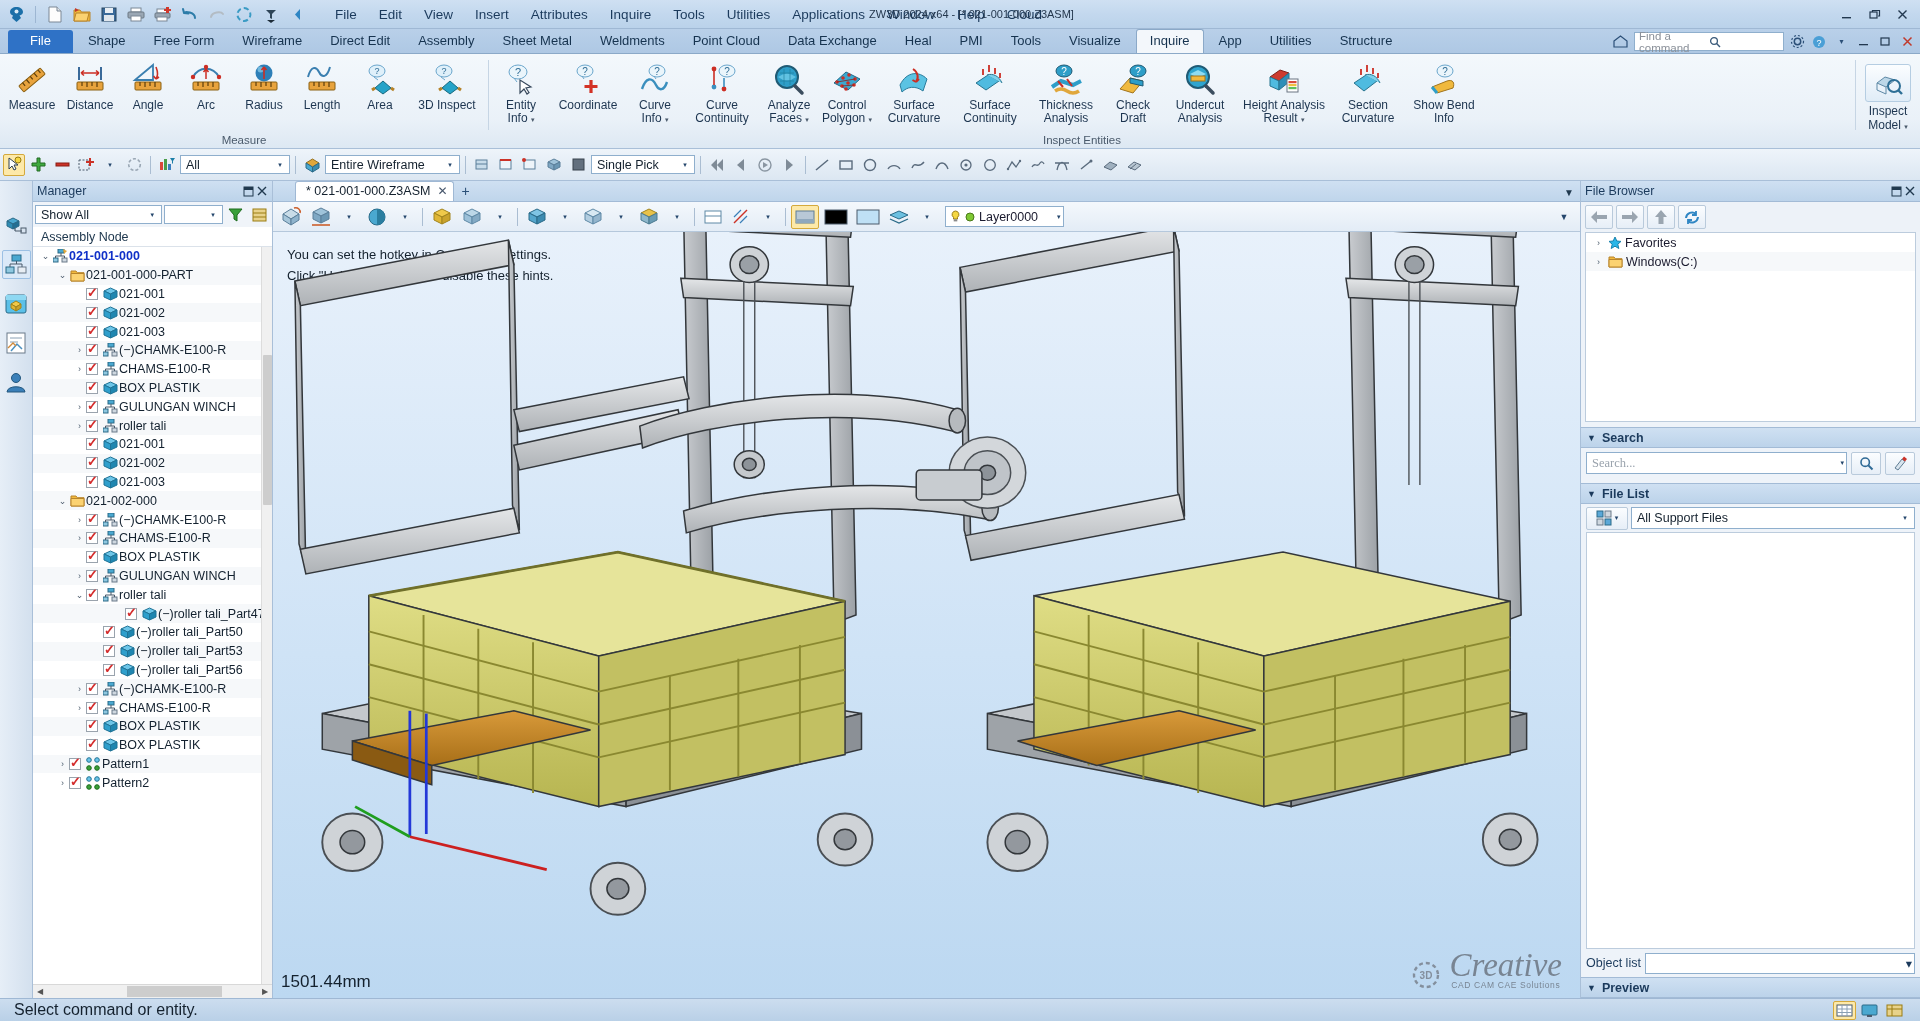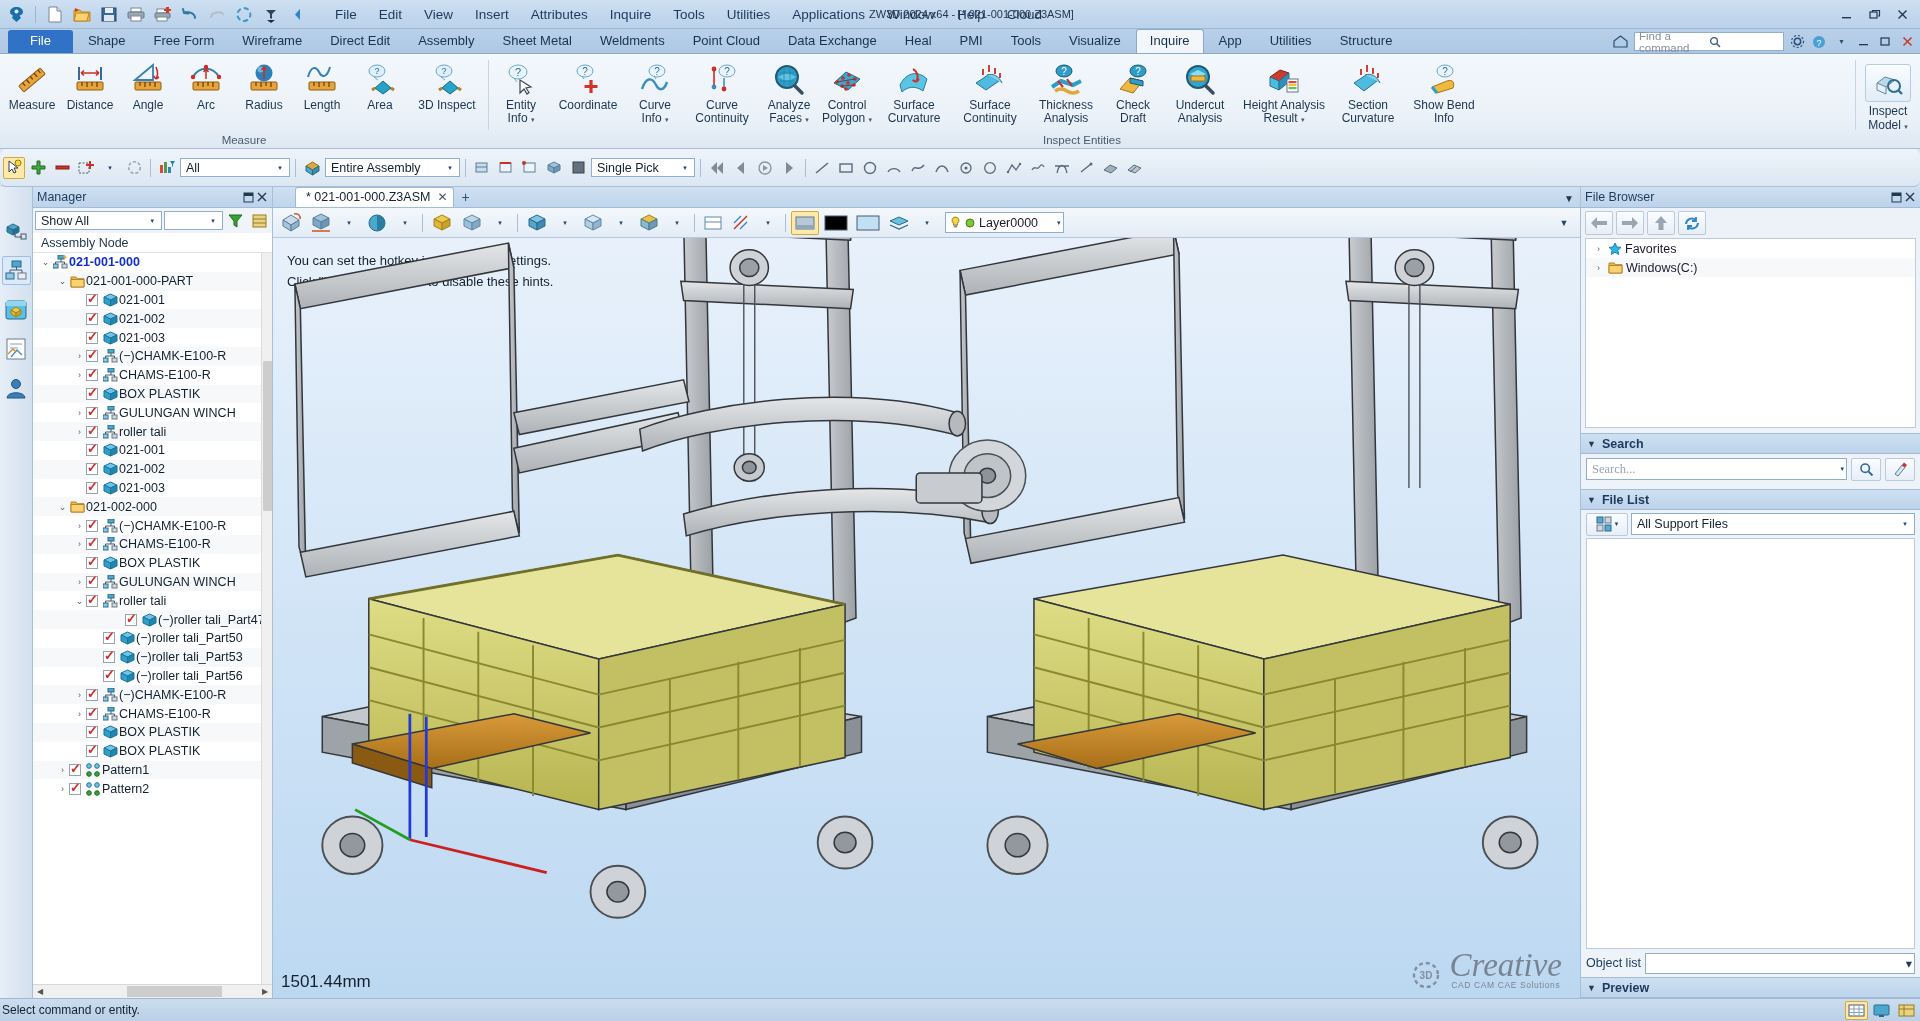--- a/index.html
+++ b/index.html
@@ -91,24 +91,24 @@
   .rbtn .lbl {
     font-size: 12px; color: #1d3550; text-align: center; line-height: 13px; margin-top: 1px;
   }
   .caret { font-size: 7px; color: #4a5a6b; }
   .inspect-model {
     display: flex; flex-direction: column; align-items: center; padding: 6px 8px 0; width: 64px;
   }
 
   
   .toolbar2 {
-    height: 38px;
+    height: 32px;
     background: linear-gradient(to bottom,#eef4fa,#dce7f2);
     border-bottom: 1px solid #a9bfd8;
-    display: flex; align-items: center; padding: 0 3px; gap: 2px; border-radius: 6px;
+    display: flex; align-items: center; padding: 0 3px; gap: 2px;
   }
   .tb-ic {
     width: 22px; height: 22px; display: flex; align-items: center; justify-content: center;
     border: 1px solid transparent; border-radius: 2px; cursor: default;
   }
   .tb-ic.sel { background: #fde9a9; border-color: #d4a93c; }
   .tbsep { width: 1px; height: 18px; background: #aabdd2; margin: 0 3px; }
   .combo {
     height: 19px; border: 1px solid #8fafcd; background: #fff;
     display: flex; align-items: center; padding: 0 2px 0 5px; font-size: 12.5px; color: #14212e;
@@ -246,21 +246,21 @@
     display: flex; align-items: center; justify-content: center; gap: 1px; border-radius: 2px;
   }
   .filelist { flex: 1; background: #fff; border: 1px solid #bcccdd; margin: 0 5px; }
   .objlist { height: 28px; display: flex; align-items: center; gap: 4px; padding: 3px 5px; font-size: 12.5px; color: #1b3a5c; }
   .objbox { flex: 1; height: 21px; background: #fff; border: 1px solid #8fafcd; display: flex; align-items: center; padding: 0 2px; }
 
   
   .statusbar {
     height: 23px; background: linear-gradient(to bottom,#ccddef,#b9d0e7);
     border-top: 1px solid #9fb8d4; display: flex; align-items: center;
-    padding: 0 2px; font-size: 12px; color: #14212e;
+    padding: 0 14px; font-size: 16px; color: #14212e;
   }
   .statusbar .st { flex: 1; }
   .sb-ic {
     width: 23px; height: 19px; display: flex; align-items: center; justify-content: center;
     border: 1px solid transparent; border-radius: 2px; margin-left: 2px;
   }
   .sb-ic.sel { background: #fde9a9; border-color: #d4a93c; }
 
   svg { display: block; }
 </style>
@@ -783,21 +783,21 @@
     </div>
     <div class="tbsep"></div>
     <div class="tb-ic">
       <svg width="17" height="16" viewBox="0 0 17 16">
           <path d="M2 6 L8.5 2 L15 6 L8.5 10 Z" fill="#e0a73c" stroke="#96701c"></path>
           <path d="M2 6 v5 L8.5 15 V10 Z" fill="#4aa8d0" stroke="#2a6a88"></path>
           <path d="M15 6 v5 L8.5 15 V10 Z" fill="#3a8cb0" stroke="#2a6a88"></path>
         </svg>
     </div>
     <div class="combo" style="width:135px">
-      <span class="cv">Entire Assembly</span>
+      <span class="cv">Entire Wireframe</span>
       <span class="ca">▾</span>
     </div>
     <div class="tbsep"></div>
     <div class="tb-ic">
       <svg width="16" height="15" viewBox="0 0 16 15">
           <rect x="2" y="3" width="11" height="9" fill="#c8dcea" stroke="#5b7f9a"></rect>
           <path d="M2 7 h11" stroke="#5b7f9a"></path>
         </svg>
     </div>
     <div class="tb-ic">

